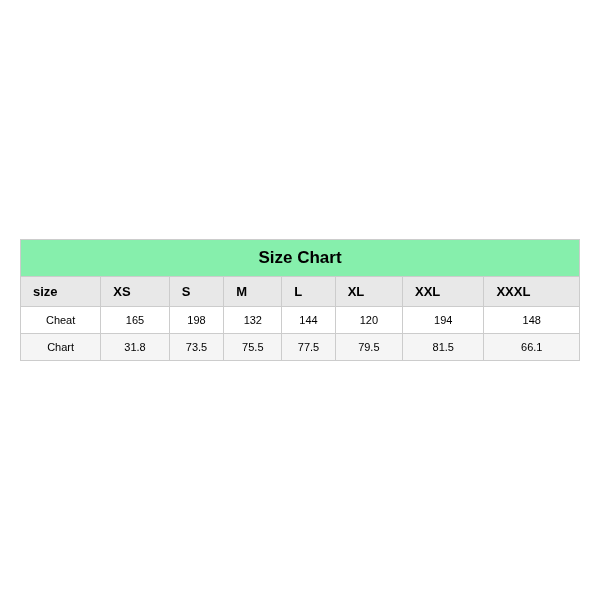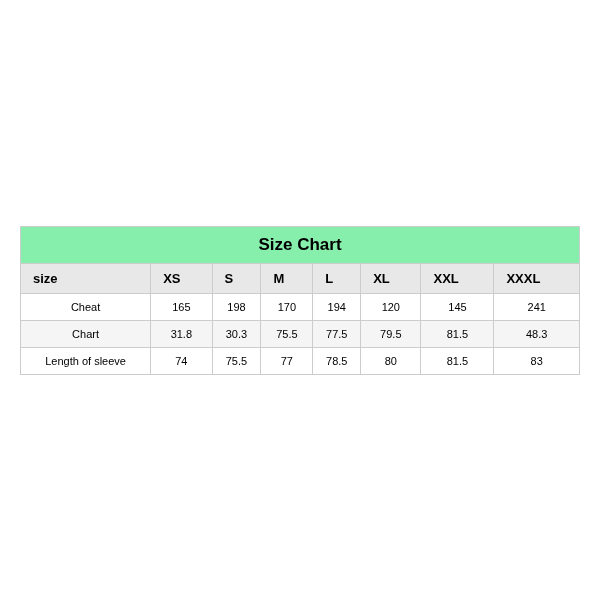--- a/index.html
+++ b/index.html
@@ -80,43 +80,33 @@
         <td>L</td>
         <td>XL</td>
         <td>XXL</td>
         <td>XXXL</td>
       </tr>
 
       <tr class="data-row">
         <td>Cheat</td>
         <td>165</td>
         <td>198</td>
-        <td>170</td>
+        <td>132</td>
+        <td>144</td>
+        <td>120</td>
         <td>194</td>
-        <td>120</td>
-        <td>145</td>
-        <td>241</td>
+        <td>148</td>
       </tr>
 
       <tr class="data-row">
         <td>Chart</td>
         <td>31.8</td>
-        <td>30.3</td>
+        <td>73.5</td>
         <td>75.5</td>
         <td>77.5</td>
         <td>79.5</td>
         <td>81.5</td>
-        <td>48.3</td>
+        <td>66.1</td>
       </tr>
 
-      <tr class="data-row">
-        <td>Length of sleeve</td>
-        <td>74</td>
-        <td>75.5</td>
-        <td>77</td>
-        <td>78.5</td>
-        <td>80</td>
-        <td>81.5</td>
-        <td>83</td>
-      </tr>
     </tbody>
   </table>
 </div>
 
 </body></html>

